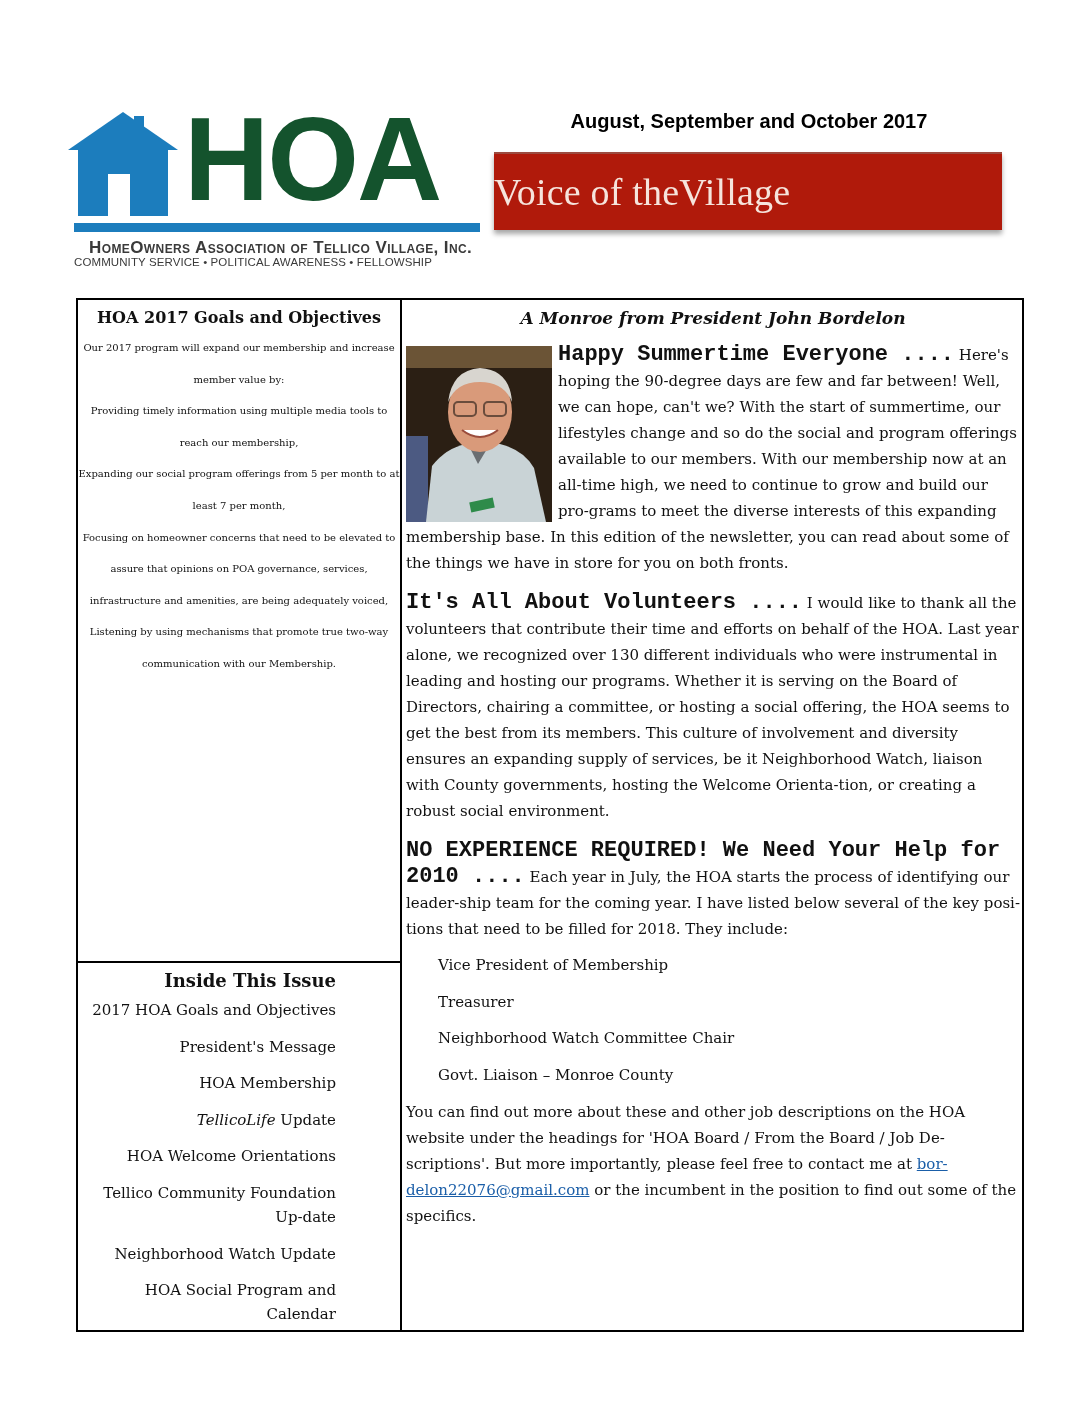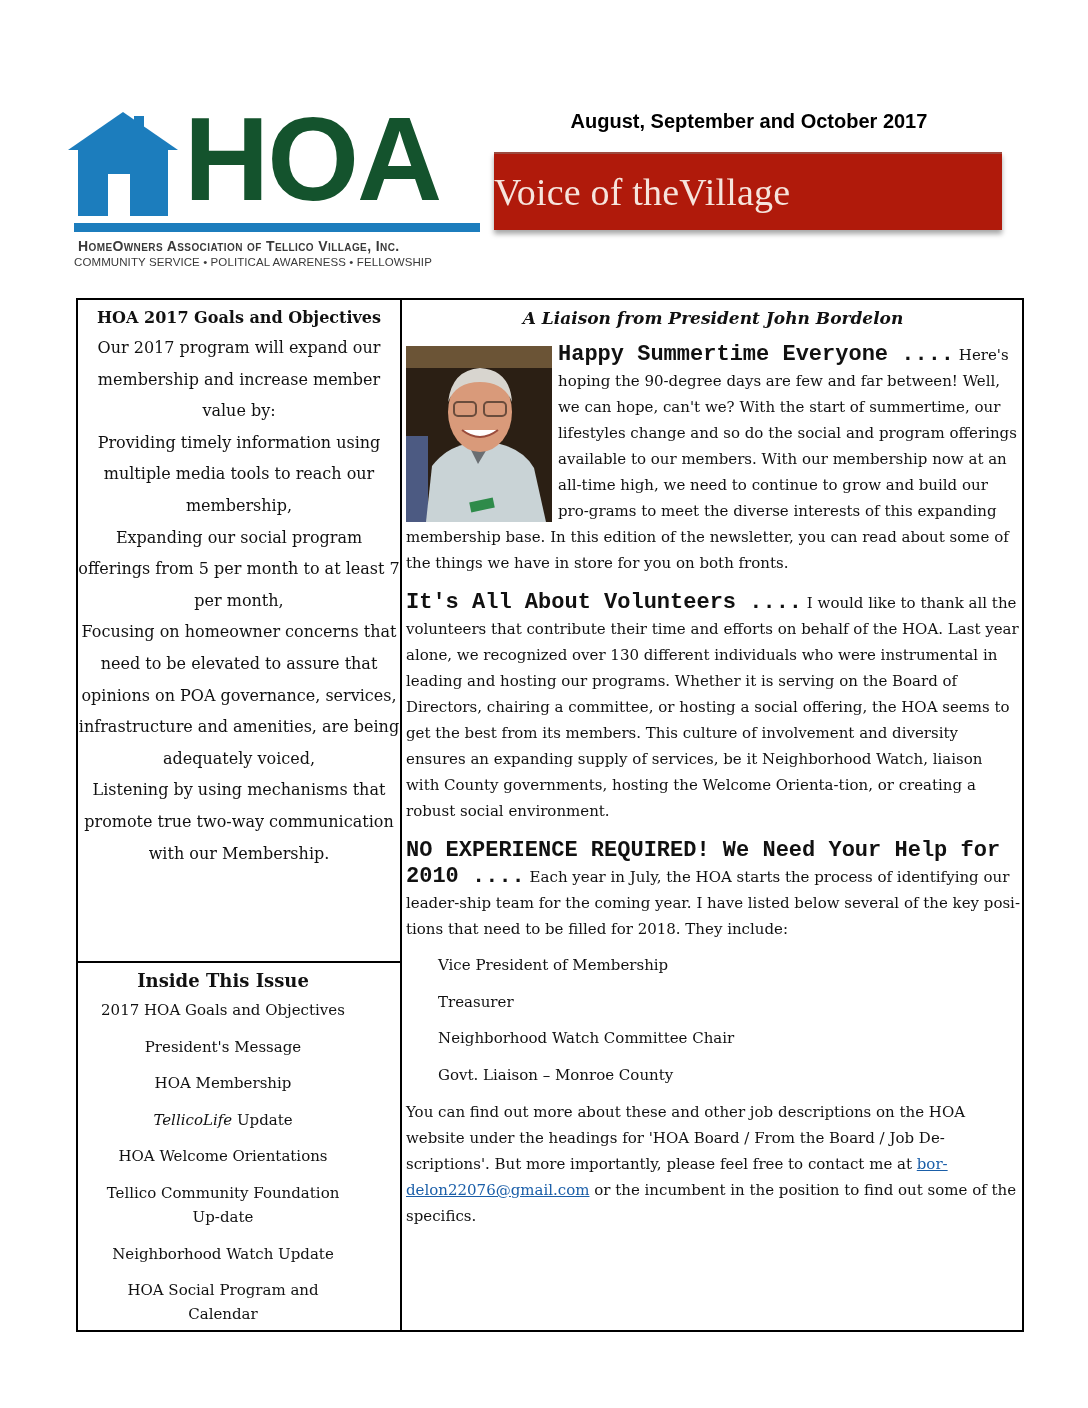--- a/index.html
+++ b/index.html
@@ -6,45 +6,45 @@
   body { width: 1088px; height: 1408px; position: relative; overflow: hidden;
          font-family: "DejaVu Serif", serif; color: #111; }
   .abs { position: absolute; }
 
   
   .logo { left: 68px; top: 112px; width: 412px; height: 165px; }
   .logo .house { position: absolute; left: 0; top: 0; width: 110px; height: 110px; }
   .logo .hoa-text { position: absolute; left: 116px; top: -12px; font-family: "Liberation Sans", sans-serif;
                     font-weight: bold; font-size: 118px; letter-spacing: -2px; color: #14532d; line-height: 1; }
   .logo .bar { position: absolute; left: 6px; top: 111px; width: 406px; height: 9px; background: #1c7dbd; }
-  .logo .org { position: absolute; left: 10px; top: 126px; font-family: "Liberation Sans", sans-serif;
-               font-size: 14px; letter-spacing: 0.4px; color: #3a3a3a; font-variant: small-caps; font-weight: bold; white-space: nowrap;}
+  .logo .org { position: absolute; left: 21px; top: 126px; font-family: "Liberation Sans", sans-serif;
+               font-size: 17px; letter-spacing: 0.4px; color: #3a3a3a; font-variant: small-caps; font-weight: bold; white-space: nowrap;}
   .logo .tag { position: absolute; left: 6px; top: 144px; font-family: "Liberation Sans", sans-serif;
                font-size: 11.5px; letter-spacing: 0.1px; color: #3a3a3a; white-space: nowrap; }
 
   .issue-date { left: 494px; top: 110px; width: 510px; text-align: center;
                 font-family: Liberation Sans, sans-serif; font-weight: bold; font-size: 20px; color: #000; }
 
   .banner { left: 494px; top: 152px; width: 508px; height: 76px;
             background: #b01a0b; box-shadow: 0 4px 5px rgba(0,0,0,0.35);
             border-top: 2px solid #9c4a3f; }
   .banner-title { position: absolute; left: 0; right: 0; top: 16px; 
                   font-family: "Liberation Serif", serif; font-size: 38px; color: #f6e4dc; letter-spacing: 0.2px; }
 
   
   .frame { left: 76px; top: 298px; width: 948px; height: 1034px; border: 2px solid #000; box-sizing: border-box; }
   .col-divider { left: 400px; top: 298px; width: 2px; height: 1034px; background: #000; }
   .row-divider { left: 76px; top: 961px; width: 326px; height: 2px; background: #000; }
 
   
   .left-top { left: 78px; top: 304px; width: 322px; text-align: center; }
   .left-top h2 { margin: 0; font-size: 16px; font-weight: bold; line-height: 28px; }
-  .left-top p { margin: 0; font-size: 16px; line-height: 31.6px; }
+  .left-top p { margin: 0; font-size: 10px; line-height: 31.6px; }
 
-  .left-bottom { left: 78px; top: 966px; width: 258px; text-align: center; margin-left: 16px; }
+  .left-bottom { left: 78px; top: 966px; width: 258px; text-align: right; }
   .left-bottom h2 { margin: 0 0 2px 0; font-size: 18px; font-weight: bold; line-height: 30px; }
   .left-bottom .toc-item { font-size: 15px; line-height: 24px; margin-bottom: 12.6px; }
 
   
   .right { left: 406px; top: 304px; width: 614px; }
   .right h1 { margin: 0 0 10px 0; text-align: center; font-size: 17px; font-style: italic; font-weight: bold; line-height: 28px; }
   .right p { margin: 0; font-size: 15px; line-height: 26px; }
   .lead { font-size: 22px; font-weight: bold; font-family: Liberation Mono, monospace; }
   .photo { float: left; width: 146px; height: 176px; margin: 4px 6px 0 0; position: relative; overflow: hidden;
            background: linear-gradient(180deg, #3a2a18 0%, #1d140c 40%, #2a1e14 100%); }
@@ -94,21 +94,21 @@
   <div class="toc-item"><span>President's Message</span></div>
   <div class="toc-item"><span>HOA Membership</span></div>
   <div class="toc-item"><i>TellicoLife</i><span> Update</span></div>
   <div class="toc-item"><span>HOA Welcome Orientations</span></div>
   <div class="toc-item"><span>Tellico Community Foundation Up-date</span></div>
   <div class="toc-item"><span>Neighborhood Watch Update</span></div>
   <div class="toc-item"><span>HOA Social Program and Calendar</span></div>
 </div>
 
 <div class="abs right">
-  <h1>A Liaison from President John Bordelon</h1>
+  <h1>A Monroe from President John Bordelon</h1>
 
   <p>
     <span class="lead">Happy Summertime Everyone ....</span>
     <span class="photo" title="Photo of President John Bordelon">
       <svg width="146" height="176" viewBox="0 0 146 176">
         <rect x="0" y="0" width="146" height="176" fill="#2b1f14"></rect>
         <rect x="0" y="0" width="146" height="22" fill="#6b5436"></rect>
         <rect x="0" y="90" width="22" height="86" fill="#4c5a82"></rect>
         <path d="M20,176 L26,120 Q40,102 60,98 L94,98 Q118,104 128,122 L140,176 Z" fill="#c9d3d6"></path>
         <path d="M62,98 L72,118 L84,98 Z" fill="#6a6e72"></path>

